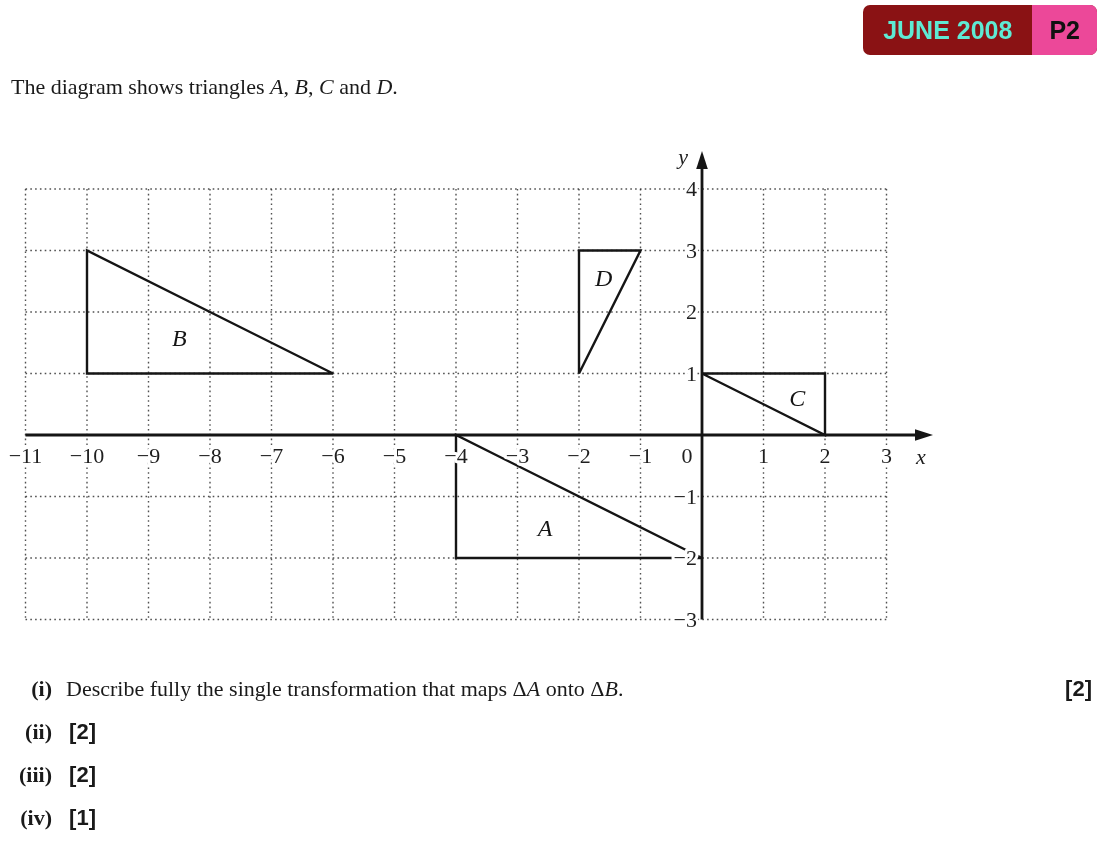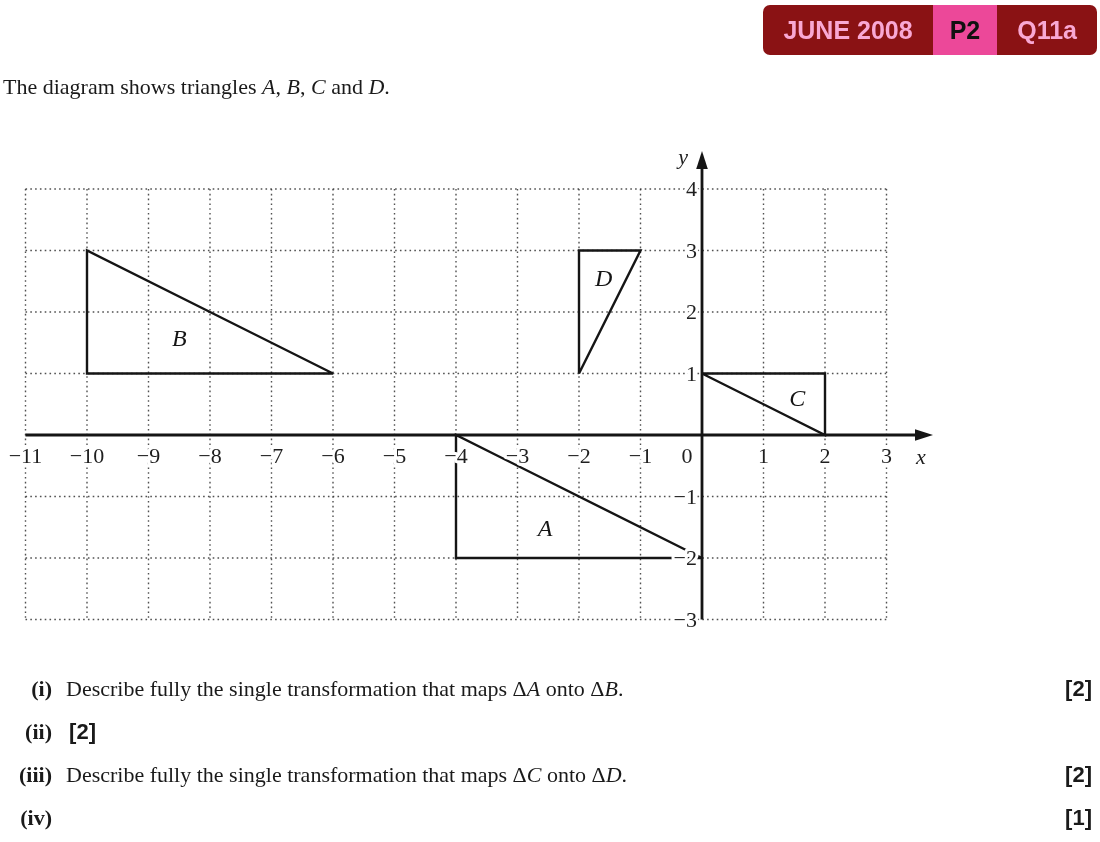--- a/index.html
+++ b/index.html
@@ -7,25 +7,25 @@
     width:1100px;height:842px;position:relative;background:#fff;overflow:hidden;
     font-family:"Liberation Serif","DejaVu Serif",serif;color:#1a1a1a;
   }
   
   .badge{
     position:absolute;top:5px;right:3px;height:50px;display:flex;align-items:stretch;
     border-radius:7px;overflow:hidden;
     font-family:"Liberation Sans","DejaVu Sans",sans-serif;font-weight:bold;font-size:25px;
   }
   .badge-cell{display:flex;align-items:center;padding:0 20px;white-space:nowrap;}
-  .badge-session,.badge-qnum{color:#f9a8d4;}
+  .badge-session,.badge-qnum{color:#5eead4;}
   .badge-paper{background:#ec4899;color:#111;padding:0 17px;}
   
   .intro{
-    position:absolute;left:3px;top:74px;font-size:22px;white-space:nowrap;
+    position:absolute;left:11px;top:74px;font-size:22px;white-space:nowrap;
   }
   .intro i{font-style:italic;}
   
   .figure-wrap{position:absolute;left:0;top:138px;width:945px;height:515px;}
   svg .grid{stroke:#333;stroke-width:1.4;stroke-dasharray:1.6 3.2;opacity:.85;fill:none;}
   svg .axis{stroke:#151515;stroke-width:2.8;}
   svg .arrow{fill:#151515;stroke:none;}
   svg .tri{fill:none;stroke:#151515;stroke-width:2.4;stroke-linejoin:miter;}
   svg .tick{
     font-family:"Liberation Serif","DejaVu Serif",serif;font-size:22px;fill:#1f1f1f;
@@ -34,37 +34,36 @@
   svg .axisletter{
     font-family:"Liberation Serif","DejaVu Serif",serif;font-size:22px;font-style:italic;fill:#1f1f1f;
     stroke:#fff;stroke-width:5px;paint-order:stroke;
   }
   svg .tri-label{
     font-family:"Liberation Serif","DejaVu Serif",serif;font-size:24px;font-style:italic;fill:#151515;
   }
   
   .questions{position:absolute;left:0;top:676px;width:1100px;}
   .qrow{display:flex;align-items:baseline;font-size:22px;margin-bottom:17px;padding-right:8px;}
-  .qrow:last-child{margin-top:9px;justify-content:space-between;}
+  .qrow:last-child{margin-top:9px;}
   .qnum{width:52px;text-align:right;font-weight:bold;flex:none;}
   .qtext{flex:1;margin-left:14px;white-space:nowrap;overflow:hidden;}
   .qtext b{font-weight:normal;}
   .qtext i{font-style:italic;}
   .qmarks{
     flex:none;width:44px;text-align:right;font-weight:bold;font-size:22px;
     font-family:"Liberation Sans","DejaVu Sans",sans-serif;
   }
 </style>
 </head>
 <body>
 
 <div class="badge" style="background: rgb(138, 18, 20); color: rgb(255, 255, 255);">
   <span class="badge-cell badge-session">JUNE 2008</span>
   <span class="badge-cell badge-paper">P2</span>
-  <span class="badge-cell badge-qnum">Q11a</span>
 </div>
 
 <div class="intro"><span>The diagram shows triangles </span><i>A</i><span>, </span><i>B</i><span>, </span><i>C</i><span> and </span><i>D</i><span>.</span></div>
 
 <div class="figure-wrap">
   <svg id="figure-svg" width="945" height="515" viewBox="0 0 945 515">
       <line x1="25.5" y1="51" x2="25.5" y2="481.5" class="grid"></line>
       <line x1="87" y1="51" x2="87" y2="481.5" class="grid"></line>
       <line x1="148.5" y1="51" x2="148.5" y2="481.5" class="grid"></line>
       <line x1="210" y1="51" x2="210" y2="481.5" class="grid"></line>
@@ -132,21 +131,20 @@
     <span class="qmarks">[2]</span>
   </div>
 
   <div class="qrow">
     <span class="qnum">(ii)</span>
     <span class="qmarks">[2]</span>
   </div>
 
   <div class="qrow">
     <span class="qnum">(iii)</span>
-    <span class="qtext"><span>Describe fully the </span><b>single</b><span> transformation that maps Δ</span><i>C</i><span> onto Δ</span><i>D</i><span>.</span></span>
     <span class="qmarks">[2]</span>
   </div>
 
   <div class="qrow">
     <span class="qnum">(iv)</span>
     <span class="qmarks">[1]</span>
   </div>
 
 </div>
 

